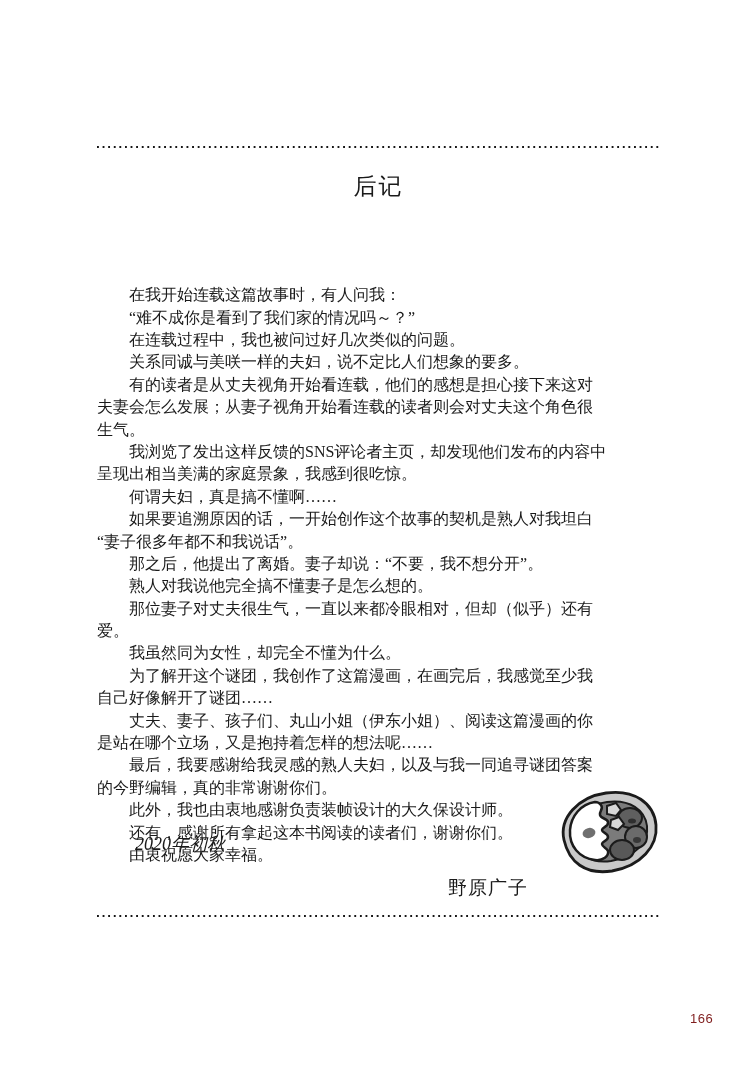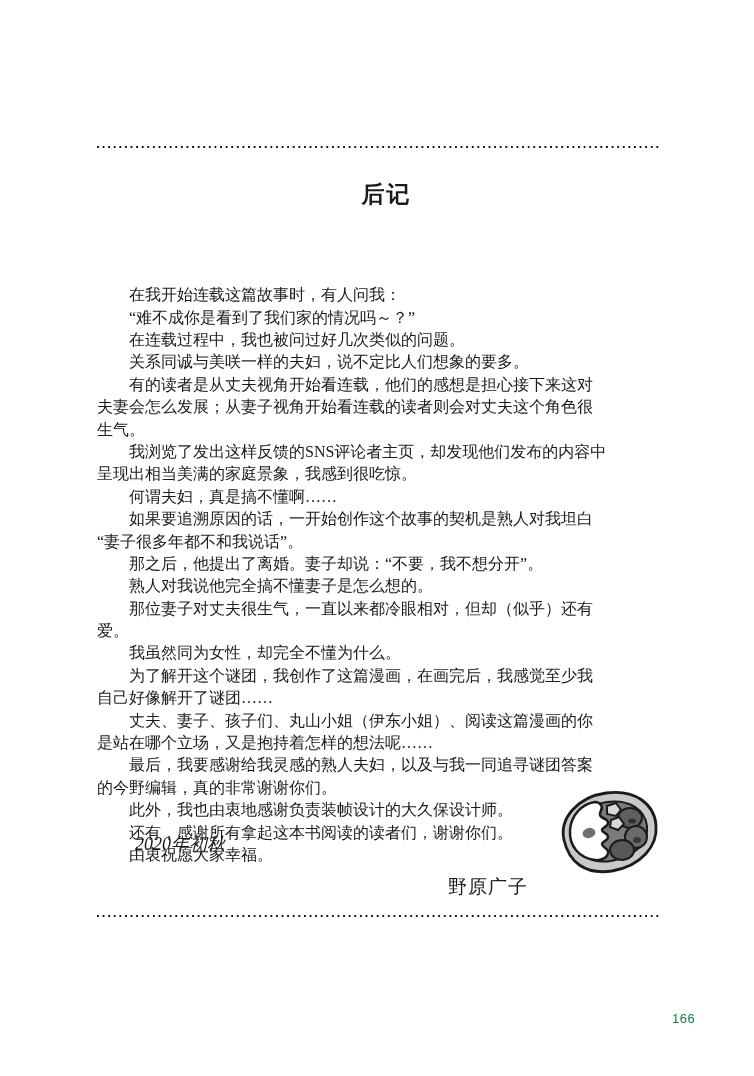--- a/index.html
+++ b/index.html
@@ -26,24 +26,24 @@
     background-repeat: repeat-x;
     background-size: 5.6px 2.4px;
   }
   .rule-top { top: 146px; }
   .rule-bottom { top: 915px; }
   .title {
     position: absolute;
     top: 172px;
     left: 97px;
     width: 563px;
-    margin: 8px;
+    margin: 0;
     text-align: center;
     font-size: 23px;
-    font-weight: bold;
+    font-weight: normal;
     letter-spacing: 2px;
     line-height: 30px;
   }
   .body-text {
     position: absolute;
     top: 217px;
     left: 97px;
     width: 620px;
     font-size: 16px;
     line-height: 22.4px;
@@ -68,36 +68,35 @@
     top: 876px;
     left: 97px;
     width: 563px;
     box-sizing: border-box;
     padding-right: 132px;
     text-align: right;
     font-size: 19px;
     line-height: 24px;
     letter-spacing: 1px;
     white-space: pre;
-    font-family: Liberation Mono, monospace;
   }
   .illustration {
     position: absolute;
     left: 551px;
     top: 784px;
     width: 112px;
     height: 94px;
   }
   .page-number {
     position: absolute;
     top: 1011px;
-    left: 672px;
+    left: 690px;
     font-family: "Liberation Sans", "DejaVu Sans", sans-serif;
     font-size: 13px;
-    color: #15803d;
+    color: #7f1d1d;
     letter-spacing: 0.5px;
   }
 </style>
 </head>
 <body>
 
 <div class="page">
 
   <div class="dotted-rule rule-top"></div>
 

